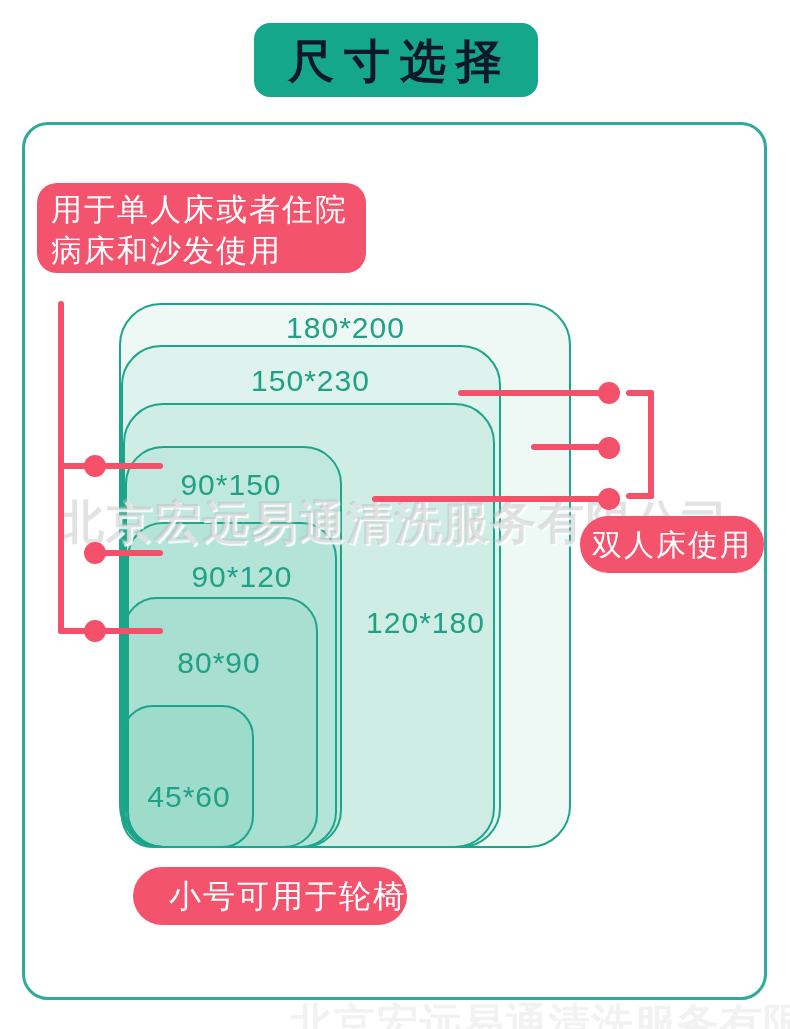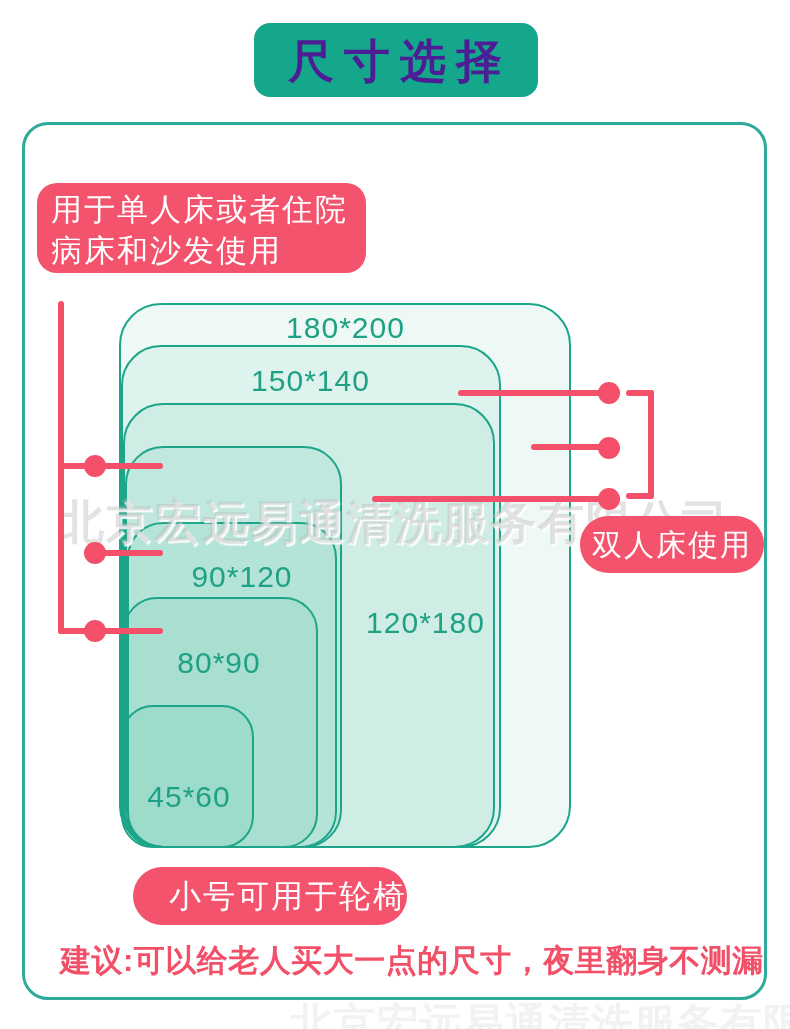--- a/index.html
+++ b/index.html
@@ -1,21 +1,21 @@
 <!DOCTYPE html>
 <html><head>
 <meta charset="utf-8">
 <style>
   html,body{margin:0;padding:0;background:#ffffff;}
   #page{position:relative;width:790px;height:1029px;background:#ffffff;overflow:hidden;
         font-family:"Liberation Sans","DejaVu Sans",sans-serif;}
 
   
   .title-badge{position:absolute;left:254px;top:23px;width:284px;height:74px;
-        background:#14a78c;border-radius:16px;color:#4c1d95;font-size:46px;font-weight:bold;
+        background:#14a78c;border-radius:16px;color:#0f172a;font-size:46px;font-weight:bold;
         text-align:center;line-height:76px;letter-spacing:10px;padding-left:8px;box-sizing:border-box;}
 
   
   .panel{position:absolute;left:22px;top:122px;width:745px;height:878px;
         border:3px solid #2faa9b;border-radius:26px;box-sizing:border-box;background:#ffffff;}
 
   
   .size-rect{position:absolute;border:2.5px solid #1da58a;background:rgba(31,170,140,0.075);
         box-sizing:border-box;z-index:2;}
   .r1{left:119px;top:303px;width:452px;height:545px;border-radius:42px;}
@@ -94,22 +94,23 @@
 
   <div class="size-rect r1"></div>
   <div class="size-rect r2"></div>
   <div class="size-rect r3"></div>
   <div class="size-rect r4"></div>
   <div class="size-rect r5"></div>
   <div class="size-rect r6"></div>
   <div class="size-rect r7"></div>
 
   <div class="size-label l0">180*200</div>
-  <div class="size-label l1">150*140</div>
+  <div class="size-label l1">150*230</div>
   <div class="size-label l2">120*180</div>
+  <div class="size-label l3">90*150</div>
   <div class="size-label l4">90*120</div>
   <div class="size-label l5">80*90</div>
   <div class="size-label l6">45*60</div>
 
   <div class="watermark">北京宏远易通清洗服务有限公司</div>
   <div class="watermark-bottom">北京宏远易通清洗服务有限公司</div>
 
   <div class="vline lv"></div>
   <div class="hline lh1"></div>
   <div class="hline lh2"></div>
@@ -128,15 +129,14 @@
   <div class="hline rcapB"></div>
   <div class="vline rv"></div>
 
   <div class="note note-single">
     <div>用于单人床或者住院</div>
     <div>病床和沙发使用</div>
   </div>
   <div class="note note-double">双人床使用</div>
   <div class="note note-wheel">小号可用于轮椅</div>
 
-  <div class="advice">建议:可以给老人买大一点的尺寸，夜里翻身不测漏</div>
 
 </div>
 
 </body></html>

